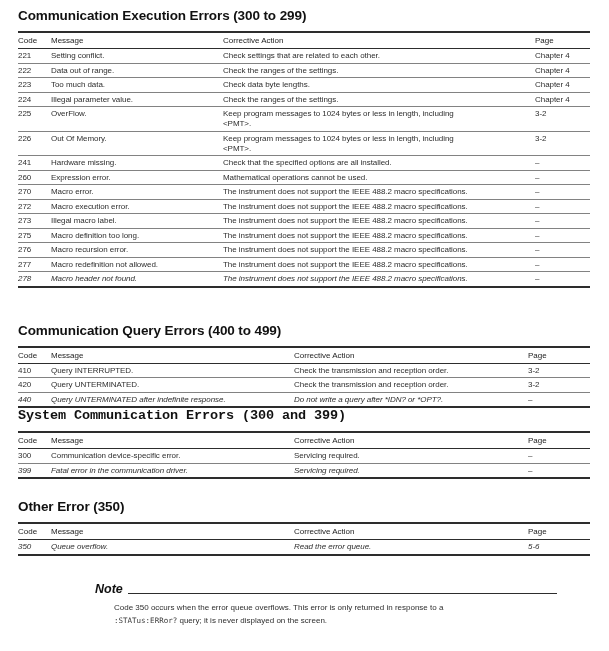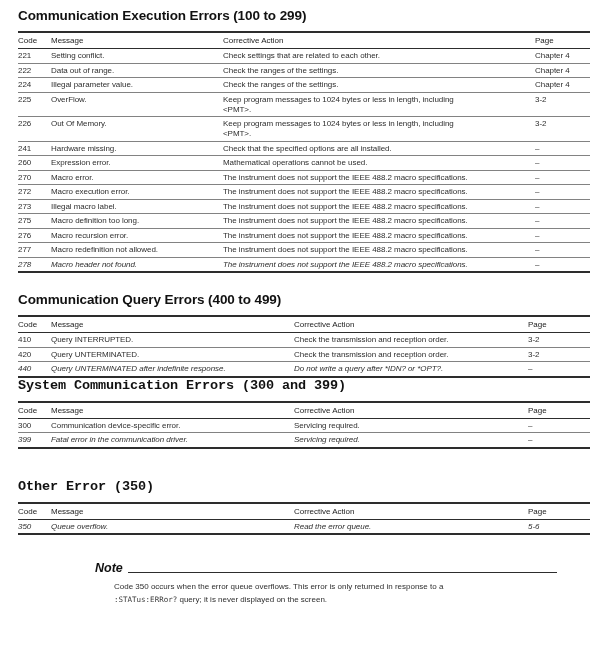--- a/index.html
+++ b/index.html
@@ -13,23 +13,23 @@
   }
   .page { padding: 8px 19px 0 18px; }
 
   h2.section-title {
     font-size: 13.5px;
     font-weight: bold;
     color: #111;
     margin: 0 0 8px 0;
     letter-spacing: -0.1px;
   }
-  .sec-2 h2.section-title { margin-top: 19px; }
+  .sec-2 h2.section-title { margin-top: 35px; }
   .sec-3 h2.section-title { margin-top: 0; font-family: Liberation Mono, monospace; }
-  .sec-4 h2.section-title { margin-top: 30px; font-family: Liberation Mono, monospace; }
+  .sec-4 h2.section-title { margin-top: 20px; }
 
   table.err-table {
     width: 572px;
     border-collapse: collapse;
     table-layout: fixed;
   }
   table.err-table th {
     font-size: 8px;
     font-weight: normal;
     text-align: left;
@@ -92,21 +92,21 @@
     font-size: 7.5px;
     color: #3a3a3a;
   }
 </style>
 </head>
 <body>
 
 <div class="page">
 
   <section class="sec-1">
-    <h2 class="section-title">Communication Execution Errors (100 to 299)</h2>
+    <h2 class="section-title">Communication Execution Errors (300 to 299)</h2>
     <table class="err-table tbl-exec">
       <colgroup>
         <col class="c-code">
           <col class="c-msg">
           <col class="c-act">
           <col class="c-page">
       </colgroup>
     <thead>
           <tr>
             <th>Code</th>
@@ -119,20 +119,26 @@
           <tr>
             <td>221</td>
             <td>Setting conflict.</td>
             <td>Check settings that are related to each other.</td>
             <td>Chapter 4</td>
           </tr>
           <tr>
             <td>222</td>
             <td>Data out of range.</td>
             <td>Check the ranges of the settings.</td>
+            <td>Chapter 4</td>
+          </tr>
+          <tr>
+            <td>223</td>
+            <td>Too much data.</td>
+            <td>Check data byte lengths.</td>
             <td>Chapter 4</td>
           </tr>
           <tr>
             <td>224</td>
             <td>Illegal parameter value.</td>
             <td>Check the ranges of the settings.</td>
             <td>Chapter 4</td>
           </tr>
           <tr>
             <td>225</td>

